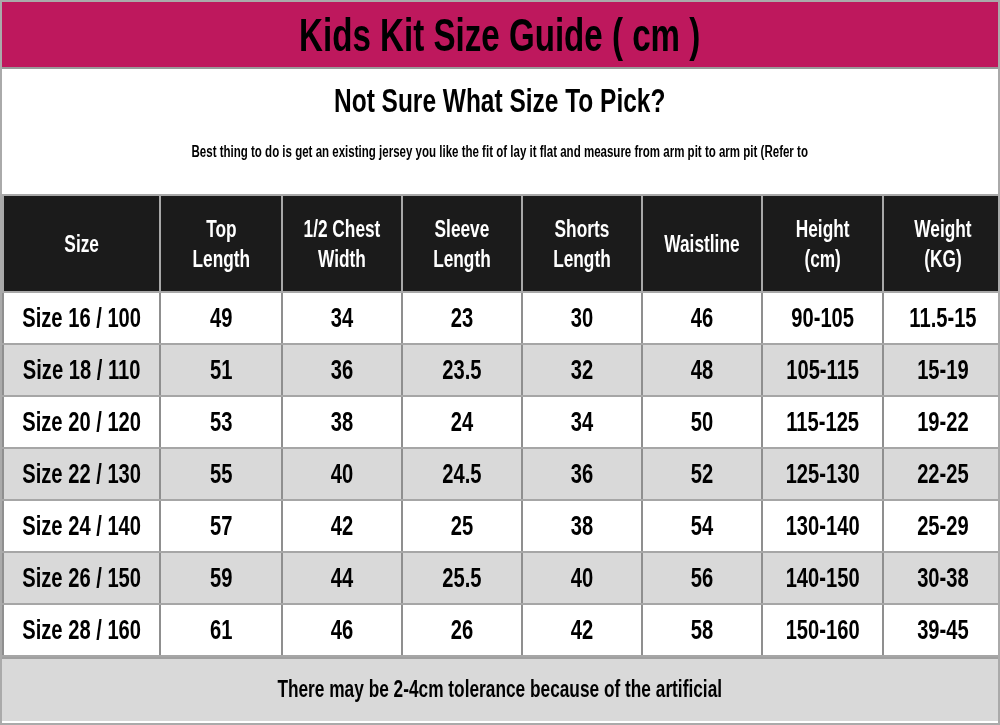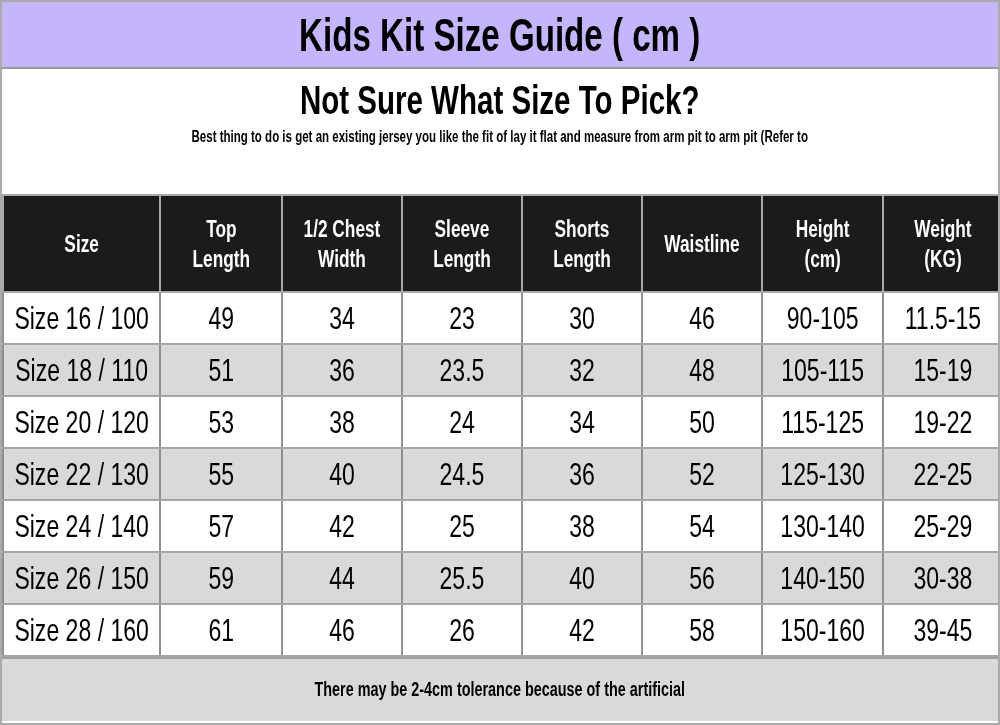--- a/index.html
+++ b/index.html
@@ -21,66 +21,66 @@
     width: 138.9%;
     margin-left: -19.45%;
     transform: scaleX(0.72);
     text-align: center;
   }
   .nw { white-space: nowrap; }
 
   
   .titlebar {
     height: 67px;
-    background: #c4b5fd;
+    background: #be185d;
     border-bottom: 2px solid #9a9a9a;
     padding-top: 7px;
     overflow: hidden;
   }
   .titlebar h1 { font-size: 46px; line-height: 52px; letter-spacing: 0px; }
 
   
   .intro { height: 125px; background: #ffffff; padding-top: 12px; overflow: hidden; }
-  .intro h2 { font-size: 41px; line-height: 38px; margin-bottom: 2px; }
+  .intro h2 { font-size: 34px; line-height: 38px; margin-bottom: 17px; }
   .intro p { font-size: 16px; line-height: 31px; }
 
   
   table.size-table {
     width: 1000px;
     table-layout: fixed;
     border-collapse: collapse;
   }
   .size-table thead tr { height: 97px; }
   .size-table tbody tr { height: 52px; }
   .size-table th {
     background: #1b1b1b; color: #ffffff;
     font-size: 24px; font-weight: 700;
     border: 2px solid #a8a8a8;
     vertical-align: middle;
   }
   .size-table th .sq { white-space: pre-line; line-height: 30px; }
   .size-table td {
     background: #ffffff;
-    font-size: 32px; font-weight: 400;
+    font-size: 28px; font-weight: 700;
     border-left: 2px solid #8f8f8f; border-right: 2px solid #8f8f8f;
     border-top: 2px solid #a6a6a6; border-bottom: 2px solid #a6a6a6;
     vertical-align: middle;
   }
   .size-table td .sq { white-space: nowrap; line-height: 1; }
   .size-table tbody tr.alt td { background: #d9d9d9; margin-left: 17px; }
 
   
   .note {
     height: 64px;
     background: #d9d9d9;
     border-top: 2px solid #a0a0a0;
     padding-top: 15px;
     overflow: hidden;
   }
-  .note p { font-size: 20px; line-height: 30px; }
+  .note p { font-size: 24px; line-height: 30px; }
 </style>
 </head>
 <body>
 
 <div class="page">
 
   <header class="titlebar">
     <h1 class="sq nw">Kids Kit Size Guide ( cm )</h1>
   </header>
 

